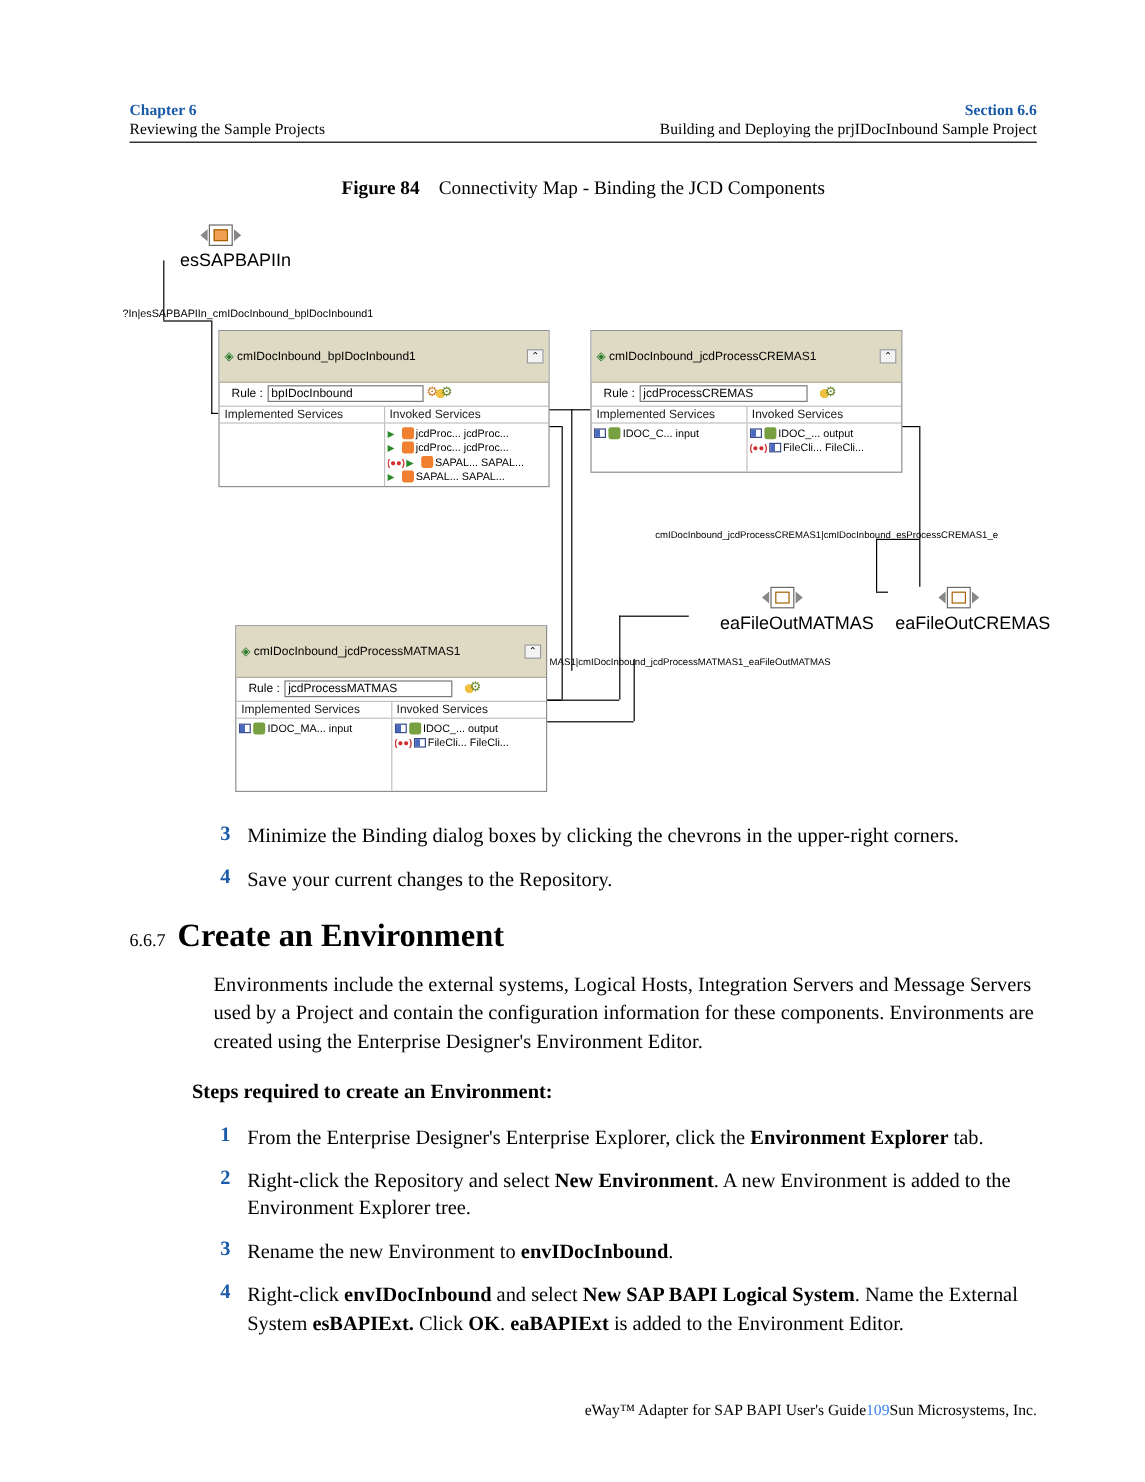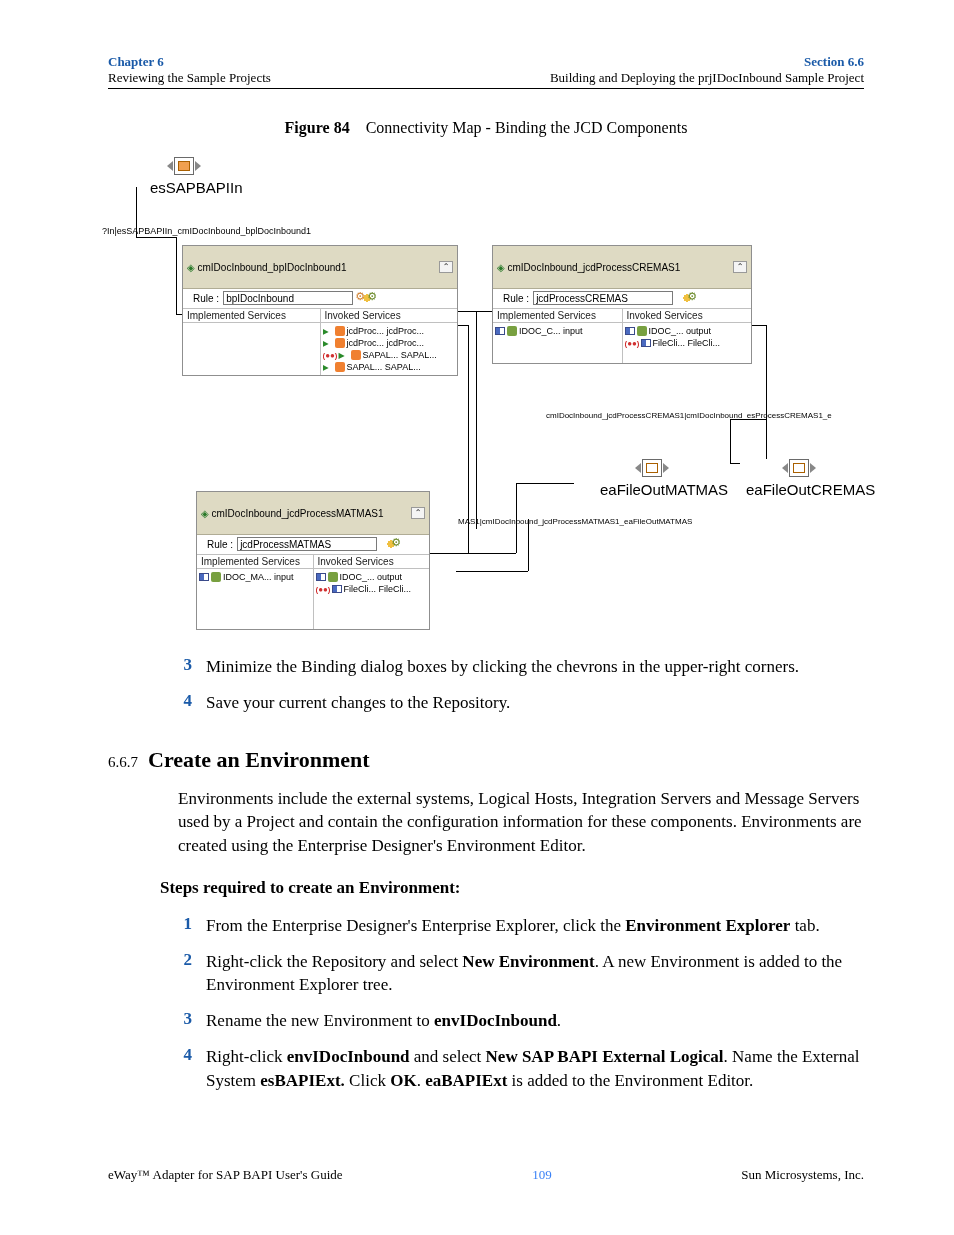--- a/index.html
+++ b/index.html
@@ -15,21 +15,21 @@
   }
   .header {
     display: flex;
     justify-content: space-between;
     border-bottom: 1px solid #000;
     padding-bottom: 2px;
     font-size: 13px;
   }
   .header-left { text-align: left; }
   .header-right { text-align: right; }
-  .header-title { color: #1a5aa8; font-weight: bold; }
+  .header-title { color: #1a5aa8; font-weight: bold; margin-top: 30px; }
   .header-sub { color: #000; }
   .figure-caption {
     text-align: center;
     margin-top: 30px;
     font-size: 16px;
   }
   .figure-caption .fignum { font-weight: bold; }
   .figure-area {
     margin-top: 14px;
     width: 730px;
@@ -164,28 +164,28 @@
     position:absolute; font-size:9px; color:#000;
   }
   .wire {
     position:absolute; background:#000;
   }
 
   .body-text { margin: 28px 0 0 70px; font-size: 17px; }
   .step { display:flex; gap:14px; margin-bottom: 12px; }
   .step-num { color:#1a5aa8; font-weight:bold; width:14px; text-align:right; flex-shrink:0; }
   .step-text { flex:1; line-height:1.4; }
-  .h2-row { display:flex; align-items:baseline; gap:10px; margin-top:32px; }
+  .h2-row { display:flex; align-items:baseline; gap:10px; margin-top:19px; }
   .h2-num { font-size:15px; }
-  .h2-title { font-size:22px; font-weight:bold; }
+  .h2-title { font-size:27px; font-weight:bold; }
   .para { margin: 14px 0 0 70px; font-size:17px; line-height:1.4; }
   .para.bold { font-weight:bold; margin-top:18px; margin-left:52px; }
   .footer {
     position:absolute; bottom:52px; left:108px; right:90px;
-    display:flex; justify-content:space-between;
+    display:flex; justify-content:flex-end;
     font-size:13px;
   }
   .footer .pn { color:#3b82f6; }
 </style>
 </head>
 <body>
 
 <div class="header">
   <div class="header-left">
     <div class="header-title">Chapter 6</div>
@@ -317,21 +317,21 @@
   <div class="ext-sys" style="left:614px; top:308px;">
     <span class="ext-icon"><span class="ext-inner" style="background:#fff;"></span></span>
     <div class="ext-label">eaFileOutCREMAS</div>
   </div>
 
   <div class="ext-sys" style="left:468px; top:308px;">
     <span class="ext-icon"><span class="ext-inner" style="background:#fff;"></span></span>
     <div class="ext-label">eaFileOutMATMAS</div>
   </div>
 
-  <div class="binding-box" style="left:88px; top:340px; width:234px;">
+  <div class="binding-box" style="left:88px; top:340px; width:260px;">
     <div class="bb-title">
       <span><span style="color:#2a7a2a;">◈</span> <span>cmIDocInbound_jcdProcessMATMAS1</span></span>
       <span class="chev">⌃</span>
     </div>
     <div class="bb-rule">
       <span>Rule :</span>
       <input style="width: 140px;" value="jcdProcessMATMAS">
       <span class="gear-icon"></span>
     </div>
     <div class="bb-cols">
@@ -408,21 +408,21 @@
   </div>
   <div class="step">
     <div class="step-num">3</div>
     <div class="step-text">
       <span>Rename the new Environment to </span><b>envIDocInbound</b><span>.</span>
     </div>
   </div>
   <div class="step">
     <div class="step-num">4</div>
     <div class="step-text">
-      <span>Right-click </span><b>envIDocInbound</b><span> and select </span><b>New SAP BAPI External Logical</b><span>. Name the External System </span><b>esBAPIExt.</b><span> Click </span><b>OK</b><span>. </span><b>eaBAPIExt</b><span> is added to the Environment Editor.</span>
+      <span>Right-click </span><b>envIDocInbound</b><span> and select </span><b>New SAP BAPI Logical System</b><span>. Name the External System </span><b>esBAPIExt.</b><span> Click </span><b>OK</b><span>. </span><b>eaBAPIExt</b><span> is added to the Environment Editor.</span>
     </div>
   </div>
 </div>
 
 <div class="footer">
   <span>eWay™ Adapter for SAP BAPI User's Guide</span>
   <span class="pn">109</span>
   <span>Sun Microsystems, Inc.</span>
 </div>
 

